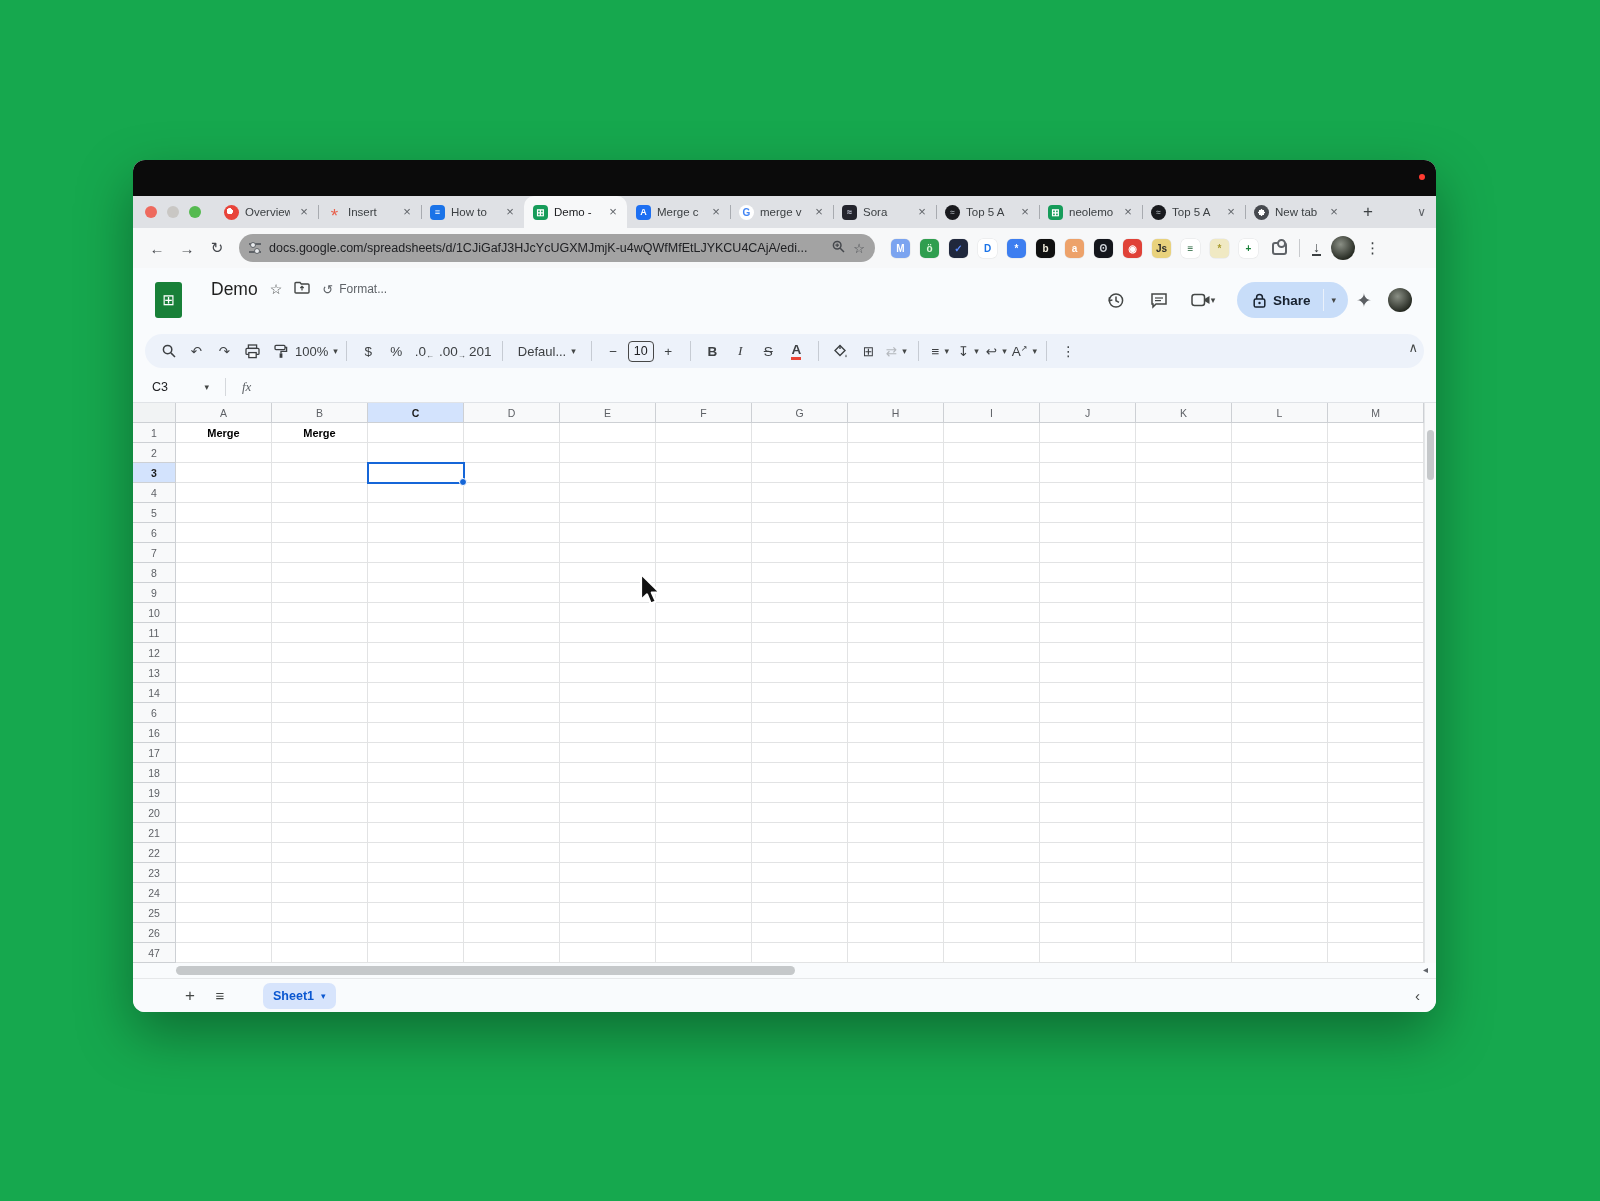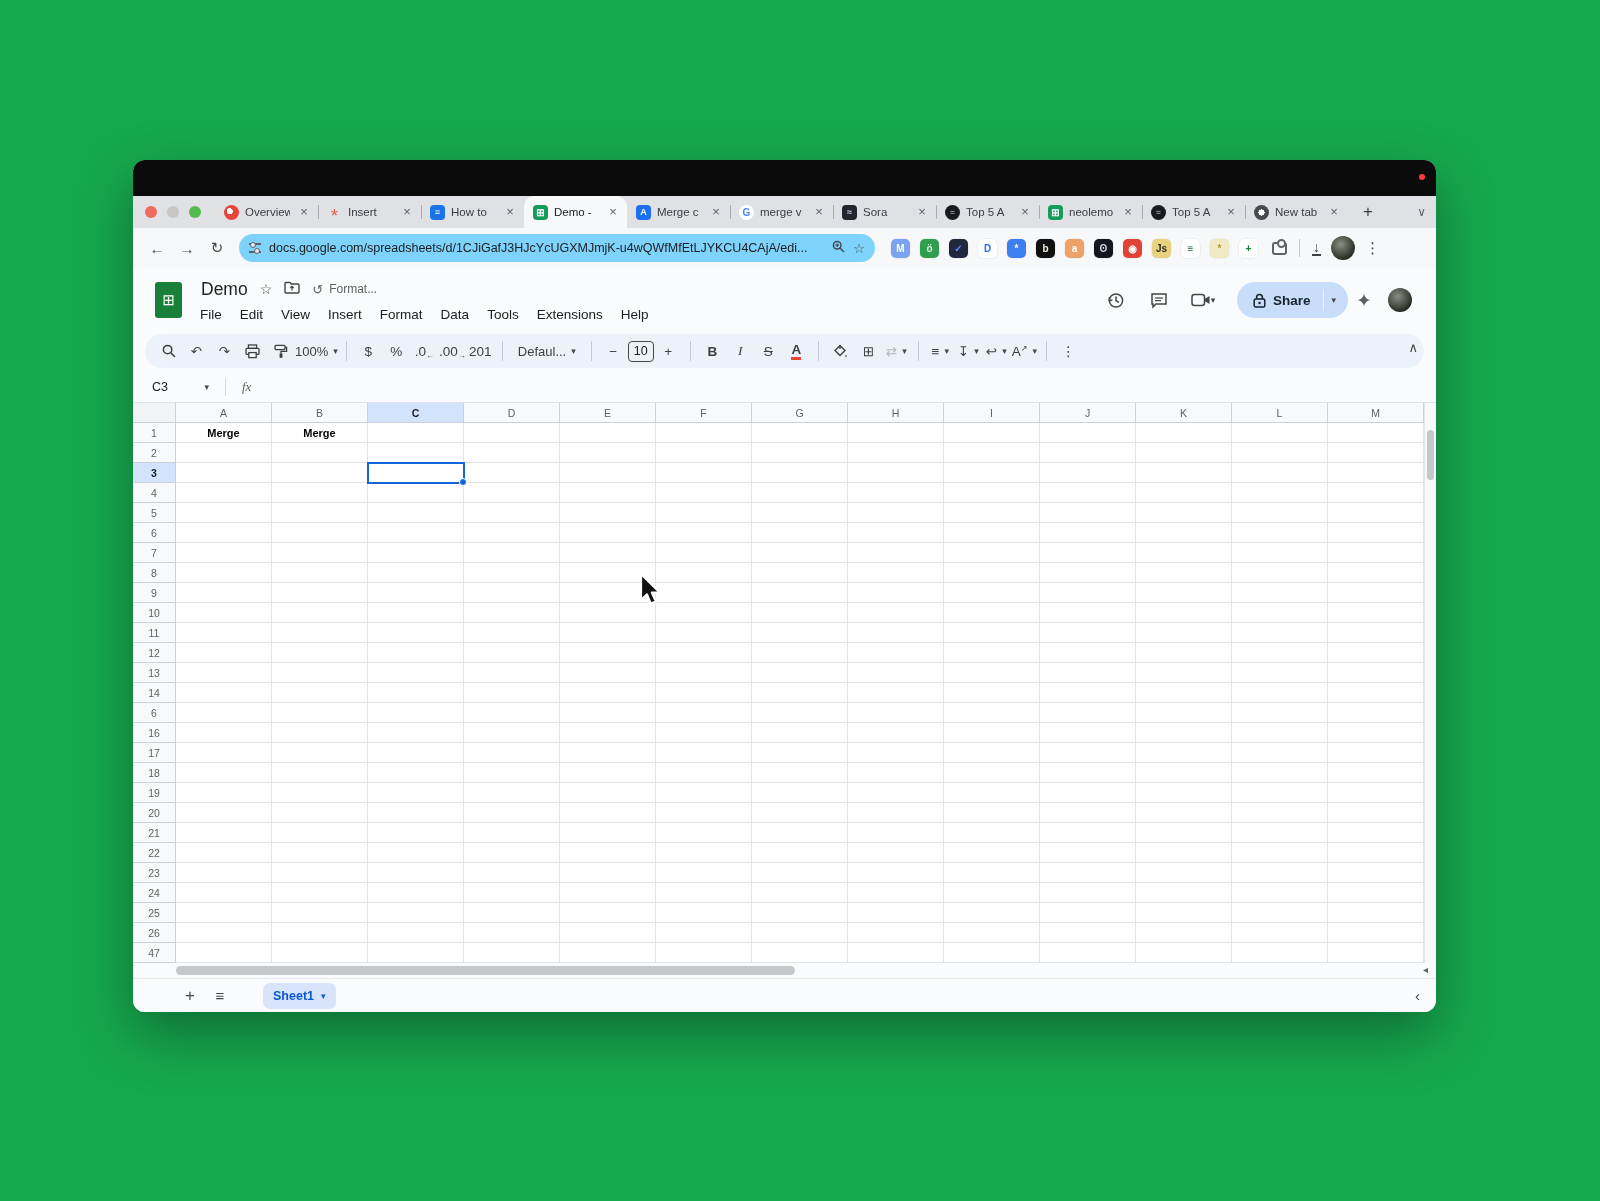--- a/index.html
+++ b/index.html
@@ -39,21 +39,21 @@
   .dark-globe-icon { background:#191a1e; border-radius:50%; } .dark-globe-icon::after { content:"≈"; color:#9aa0a6; font-size:8px; }
   .chrome-icon { border-radius:50%; background:radial-gradient(circle,#fff 0 3px,#474a4f 3.2px); }
   .newtab { border:0; background:none; font-size:17px; color:#3c4043; width:28px; height:28px; margin-left:6px; }
   .flex { flex:1; }
   .tabchev { border:0; background:none; font-size:12px; color:#5f6368; margin-right:10px; }
 
   
   .navbar { position:absolute; left:0; top:68px; width:100%; height:40px; background:#f7f8f9;
             display:flex; align-items:center; padding:0 10px; gap:2px; }
   .navbtn { border:0; background:none; width:28px; height:28px; font-size:15px; color:#45484d; }
-  .addressbar { width:636px; height:28px; margin-left:6px; background:#7dd3fc; border-radius:14px;
+  .addressbar { width:636px; height:28px; margin-left:6px; background:#a3a3a3; border-radius:14px;
                 display:flex; align-items:center; padding:0 10px; gap:8px; }
   .site-icon { width:12px; height:10px; border-top:2px solid #5f6368; border-bottom:2px solid #5f6368; position:relative; }
   .site-icon::before { content:""; position:absolute; left:1px; top:-3px; width:4px; height:4px; border-radius:50%; background:#e9ebee; border:1.5px solid #5f6368; }
   .site-icon::after { content:""; position:absolute; right:1px; bottom:-3px; width:4px; height:4px; border-radius:50%; background:#e9ebee; border:1.5px solid #5f6368; }
   .url { flex:1; font-size:12.5px; color:#202124; white-space:nowrap; overflow:hidden; }
   .abar-ic { color:#45484d; font-size:13px; }
   .extrow { display:flex; align-items:center; gap:10px; margin-left:14px; }
   .ext { width:19px; height:19px; border-radius:5px; display:flex; align-items:center; justify-content:center;
          font-size:10px; font-weight:700; box-shadow:0 0 0 .5px rgba(0,0,0,.08); }
   .puzzle { width:15px; height:13px; border:2px solid #5f6368; border-radius:3px; position:relative; margin-left:12px; }
@@ -61,21 +61,21 @@
   .vdiv { width:1px; height:18px; background:#c8cacd; margin:0 10px; }
   .dl-icon { font-size:14px; color:#3c4043; border-bottom:2px solid #3c4043; line-height:13px; padding:0 1px; }
   .avatar { width:24px; height:24px; border-radius:50%; background:radial-gradient(circle at 40% 35%, #8a8f85, #23271f 75%); margin:0 8px; }
   .kebab { font-size:15px; color:#3c4043; border:0; background:none; }
 
   
   .gheader { position:absolute; left:0; top:108px; width:100%; height:64px; background:#f9fbfd; }
   .glogo { position:absolute; left:22px; top:14px; width:27px; height:36px; background:#188038; border-radius:3px;
            display:flex; align-items:center; justify-content:center; color:#fff; font-size:15px; }
   .glogo::after { content:"⊞"; }
-  .titlerow { position:absolute; left:68px; top:8px; display:flex; align-items:center; gap:12px; height:26px; }
+  .titlerow { position:absolute; left:78px; top:8px; display:flex; align-items:center; gap:12px; height:26px; }
   .doc-title { font-size:17.5px; color:#1f1f1f; }
   .hdr-star { font-size:14px; color:#444746; }
   .folder-ic, .hist-ic, .cmt-ic, .cam-ic { color:#444746; }
   .saving { display:flex; align-items:center; gap:6px; color:#5f6368; font-size:12px; }
   .spin { font-size:13px; }
   .menubar { position:absolute; left:58px; top:36px; display:flex; }
   .menu { font-size:13.5px; color:#202124; padding:3px 9px; border-radius:6px; }
   .hright { position:absolute; right:16px; top:14px; display:flex; align-items:center; gap:8px; height:36px; }
   .hic { width:36px; height:36px; display:flex; align-items:center; justify-content:center; font-size:17px; color:#444746; border:0; background:none; }
   .caret { font-size:9px; color:#444746; }
@@ -274,31 +274,20 @@
         <svg width="16" height="13" viewBox="0 0 16 13">
             <path d="M1 2.5 Q1 1.5 2 1.5 L6 1.5 L7.3 3 L14 3 Q15 3 15 4 L15 11 Q15 12 14 12 L2 12 Q1 12 1 11 Z" fill="none" stroke="#444746" stroke-width="1.4"></path>
             <path d="M8 9.5 L8 5.5 M6.3 7 L8 5.3 L9.7 7" fill="none" stroke="#444746" stroke-width="1.2"></path>
           </svg>
       </span>
       <span class="saving">
         <span class="spin">↺</span>
         <span>Format...</span>
       </span>
     </div>
-    <div class="menubar" id="menus">
-        <span class="menu">File</span>
-        <span class="menu">Edit</span>
-        <span class="menu">View</span>
-        <span class="menu">Insert</span>
-        <span class="menu">Format</span>
-        <span class="menu">Data</span>
-        <span class="menu">Tools</span>
-        <span class="menu">Extensions</span>
-        <span class="menu">Help</span>
-      </div>
     <div class="hright">
       <button class="hic">
         <svg width="19" height="19" viewBox="0 0 19 19">
             <circle cx="10" cy="9.5" r="6.6" fill="none" stroke="#444746" stroke-width="1.5"></circle>
             <path d="M10 5.5 L10 9.7 L13 11.3" fill="none" stroke="#444746" stroke-width="1.5"></path>
             <path d="M3.4 6.2 L3.2 9.6 L6.4 9" fill="none" stroke="#444746" stroke-width="1.4"></path>
           </svg>
       </button>
       <button class="hic">
         <svg width="18" height="17" viewBox="0 0 18 17">

